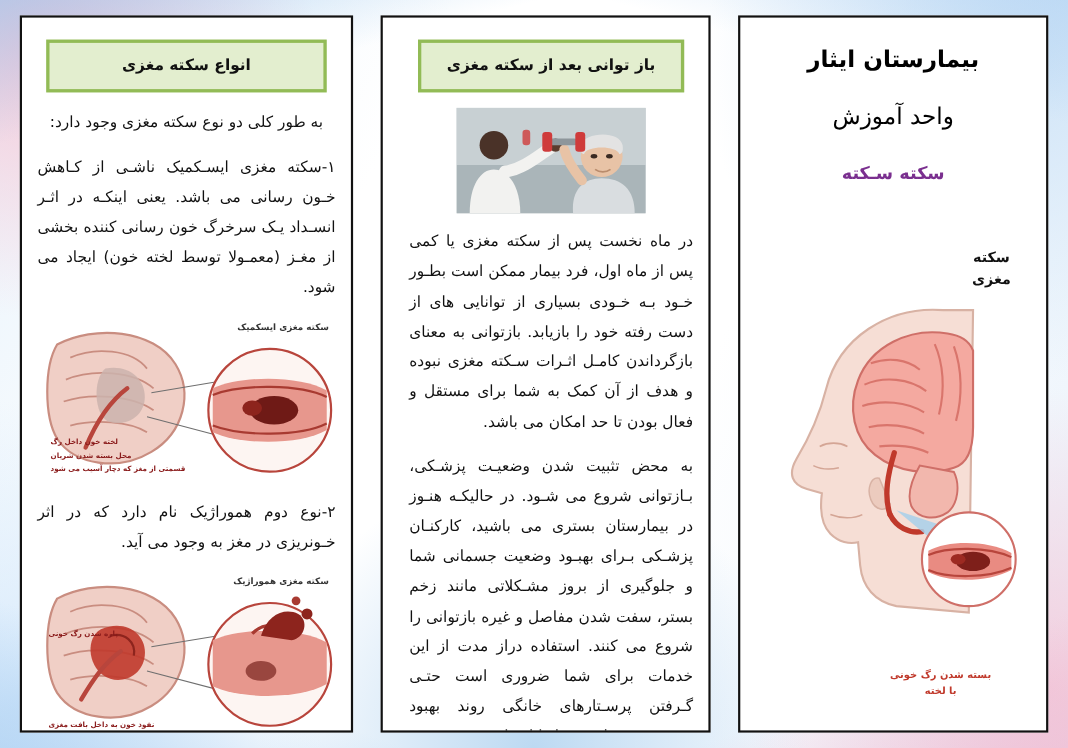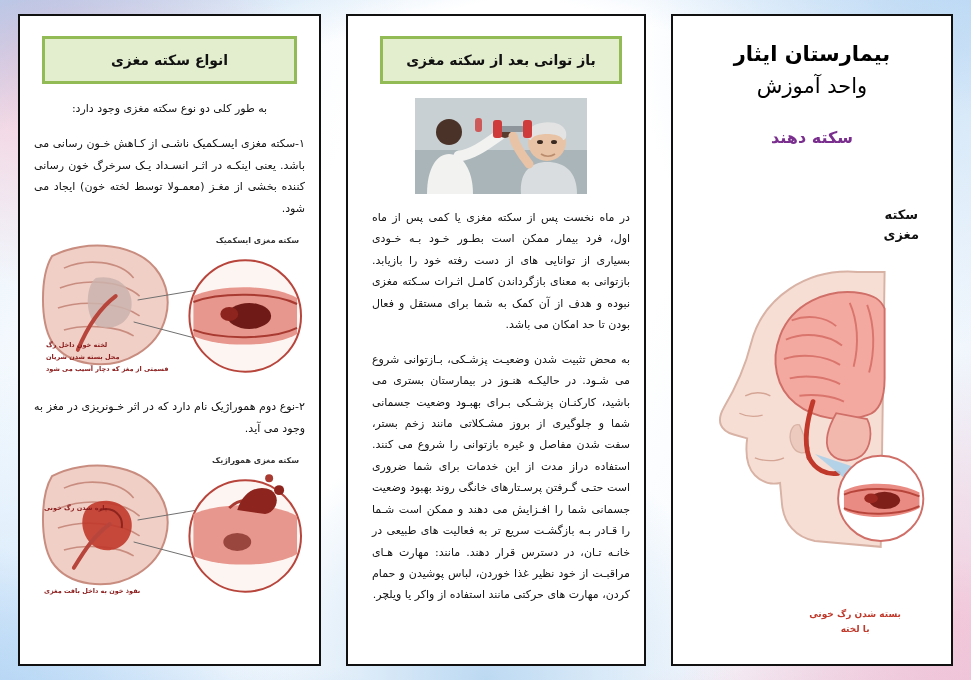--- a/index.html
+++ b/index.html
@@ -66,21 +66,21 @@
     height: 100%;
     box-sizing: border-box;
     display: flex;
     flex-direction: column;
   }
   .hospital-name {
     font-size: 21px;
     font-weight: bold;
     color: #000000;
     letter-spacing: 0.5px;
-    margin-bottom: 8px;
+    margin-bottom: 28px;
     text-align: center;
   }
   .unit-name {
     font-size: 21px;
     font-weight: normal;
     color: #000000;
     margin-bottom: 30px;
   }
   .cover-subject {
     font-size: 16px;
@@ -132,21 +132,21 @@
     text-align: center;
     padding: 13px 6px;
     margin: 6px 8px 14px 8px;
   }
   .section-title {
     font-size: 14px;
     font-weight: bold;
     color: #111111;
   }
   .para {
-    font-size: 11px;
+    font-size: 14px;
     line-height: 1.95;
     color: #111111;
     text-align: justify;
     text-align-last: right;
     margin: 0 0 11px 0;
   }
   .para-lead { margin-bottom: 13px; }
 
   
   .photo {
@@ -184,21 +184,21 @@
 <body>
 
 <div class="page-bg"></div>
 
 <div class="brochure">
 
   <section class="panel panel-cover">
     <div class="cover-inner">
       <div class="hospital-name">بیمارستان ایثار</div>
       <div class="unit-name">واحد آموزش</div>
-      <div class="cover-subject">سکته دهند</div>
+      <div class="cover-subject">سکته سـکته</div>
 
       <div class="cover-art">
         <div class="art-label-top">
           <div>سکته</div>
           <div>مغزی</div>
         </div>
 
         <svg class="head-svg" viewBox="0 0 250 320" preserveAspectRatio="xMidYMid meet">
 
           <path d="M172 22 C120 18 74 48 62 96 C56 120 46 142 34 162 C26 176 30 186 44 190 L58 194

